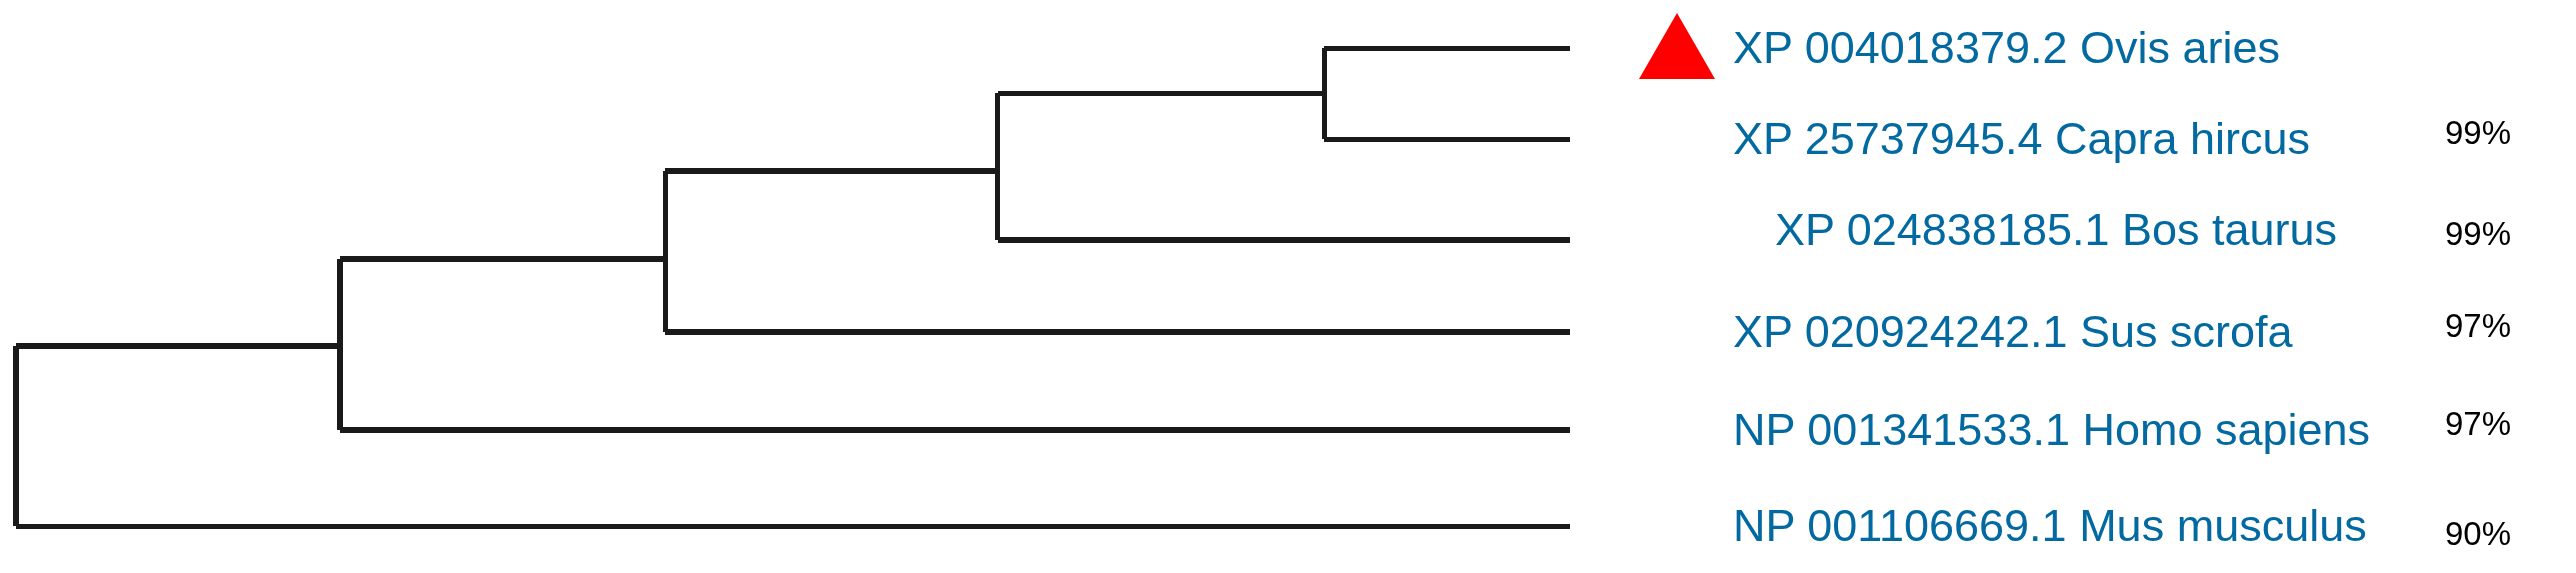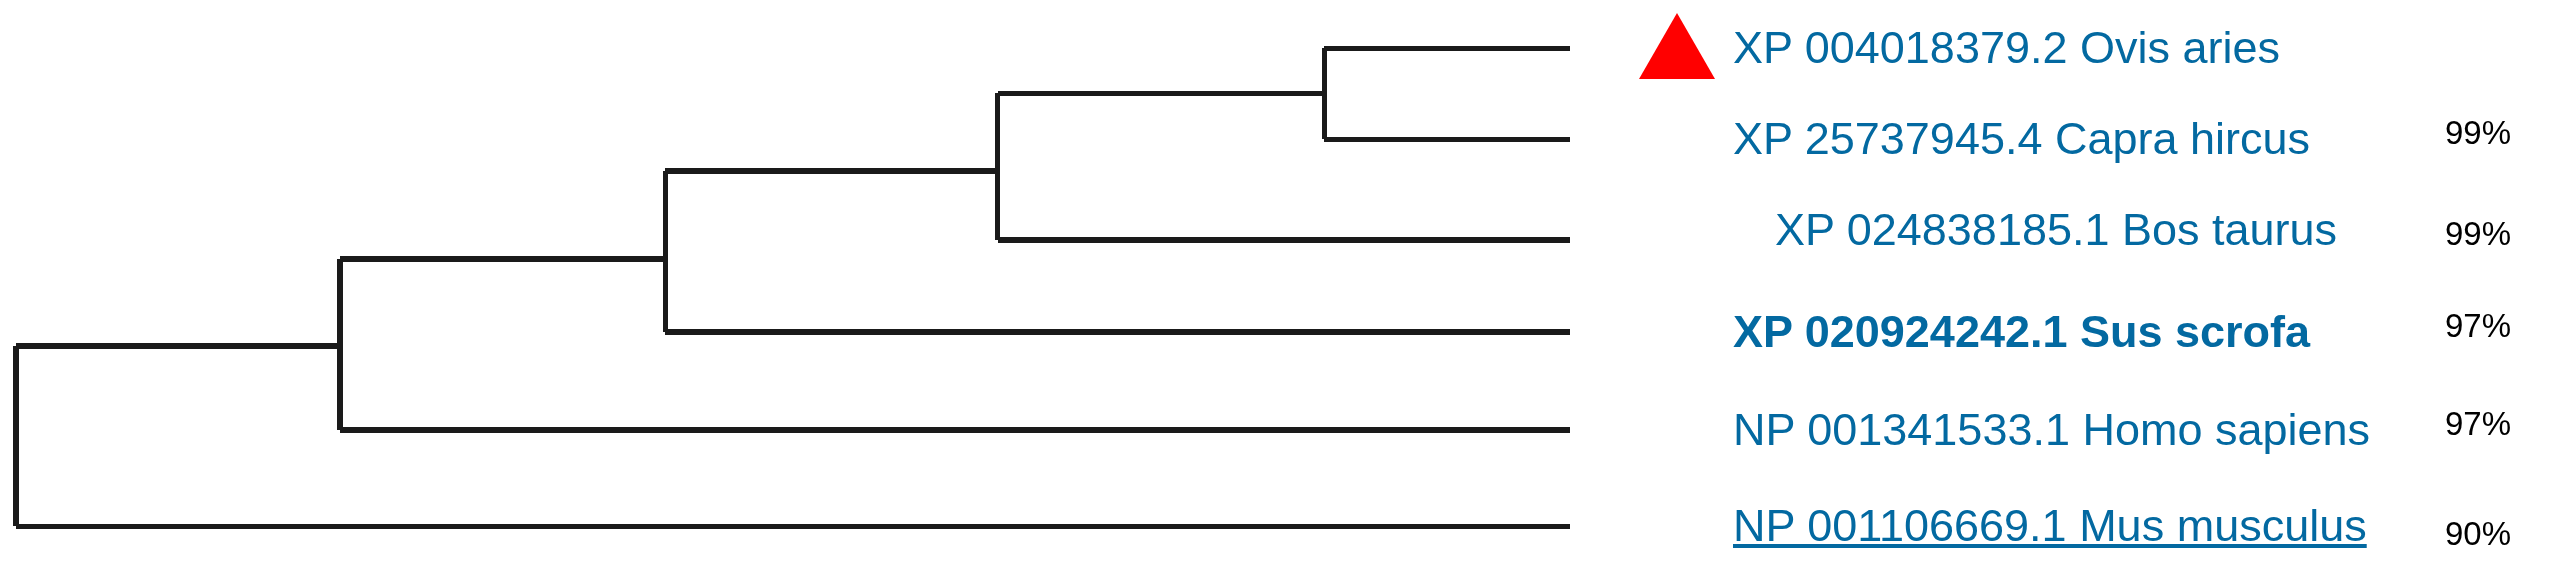--- a/index.html
+++ b/index.html
@@ -82,24 +82,24 @@
       <div class="leaf-row" style="top: 48px;"></div>
       <div class="leaf-marker" style="left: 1639px; top: 12.7px; border-bottom-color: rgb(255, 0, 0);"></div>
       <div class="leaf-label" style="left: 1733px; top: 25px;">XP 004018379.2 Ovis aries</div>
       <div class="leaf-row" style="top: 139px;"></div>
       <div class="leaf-label" style="left: 1733px; top: 116px;">XP 25737945.4 Capra hircus</div>
       <div class="leaf-identity" style="left: 2445px; top: 116px;">99%</div>
       <div class="leaf-row" style="top: 240px;"></div>
       <div class="leaf-label" style="left: 1733px; top: 207px; margin-left: 42px;">XP 024838185.1 Bos taurus</div>
       <div class="leaf-identity" style="left: 2445px; top: 217px;">99%</div>
       <div class="leaf-row" style="top: 331px;"></div>
-      <div class="leaf-label" style="left: 1733px; top: 309px; font-weight: bold;">XP 020924242.1 Sus scrofa</div>
+      <div class="leaf-label" style="left: 1733px; top: 309px;">XP 020924242.1 Sus scrofa</div>
       <div class="leaf-identity" style="left: 2445px; top: 309px;">97%</div>
       <div class="leaf-row" style="top: 430px;"></div>
       <div class="leaf-label" style="left: 1733px; top: 407px; text-align: right;">NP 001341533.1 Homo sapiens</div>
       <div class="leaf-identity" style="left: 2445px; top: 407px;">97%</div>
       <div class="leaf-row" style="top: 526px;"></div>
-      <div class="leaf-label" style="left: 1733px; top: 503px; text-decoration: underline;">NP 001106669.1 Mus musculus</div>
+      <div class="leaf-label" style="left: 1733px; top: 503px;">NP 001106669.1 Mus musculus</div>
       <div class="leaf-identity" style="left: 2445px; top: 517px;">90%</div>
     </div>
 
 </div>
 
 
 </body></html>

